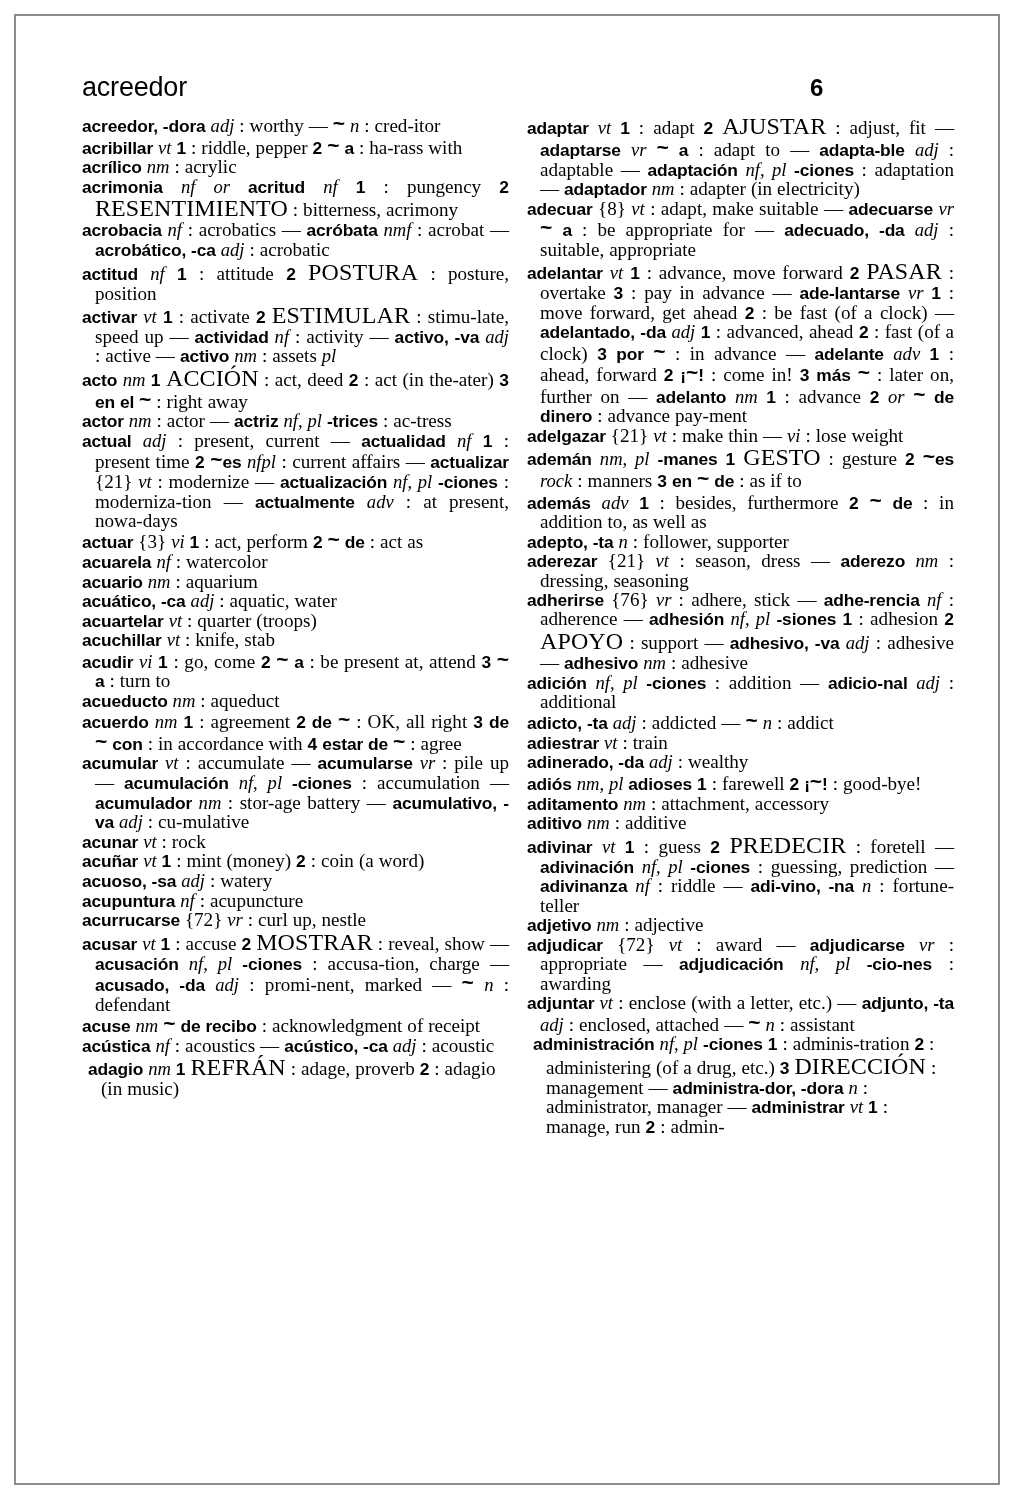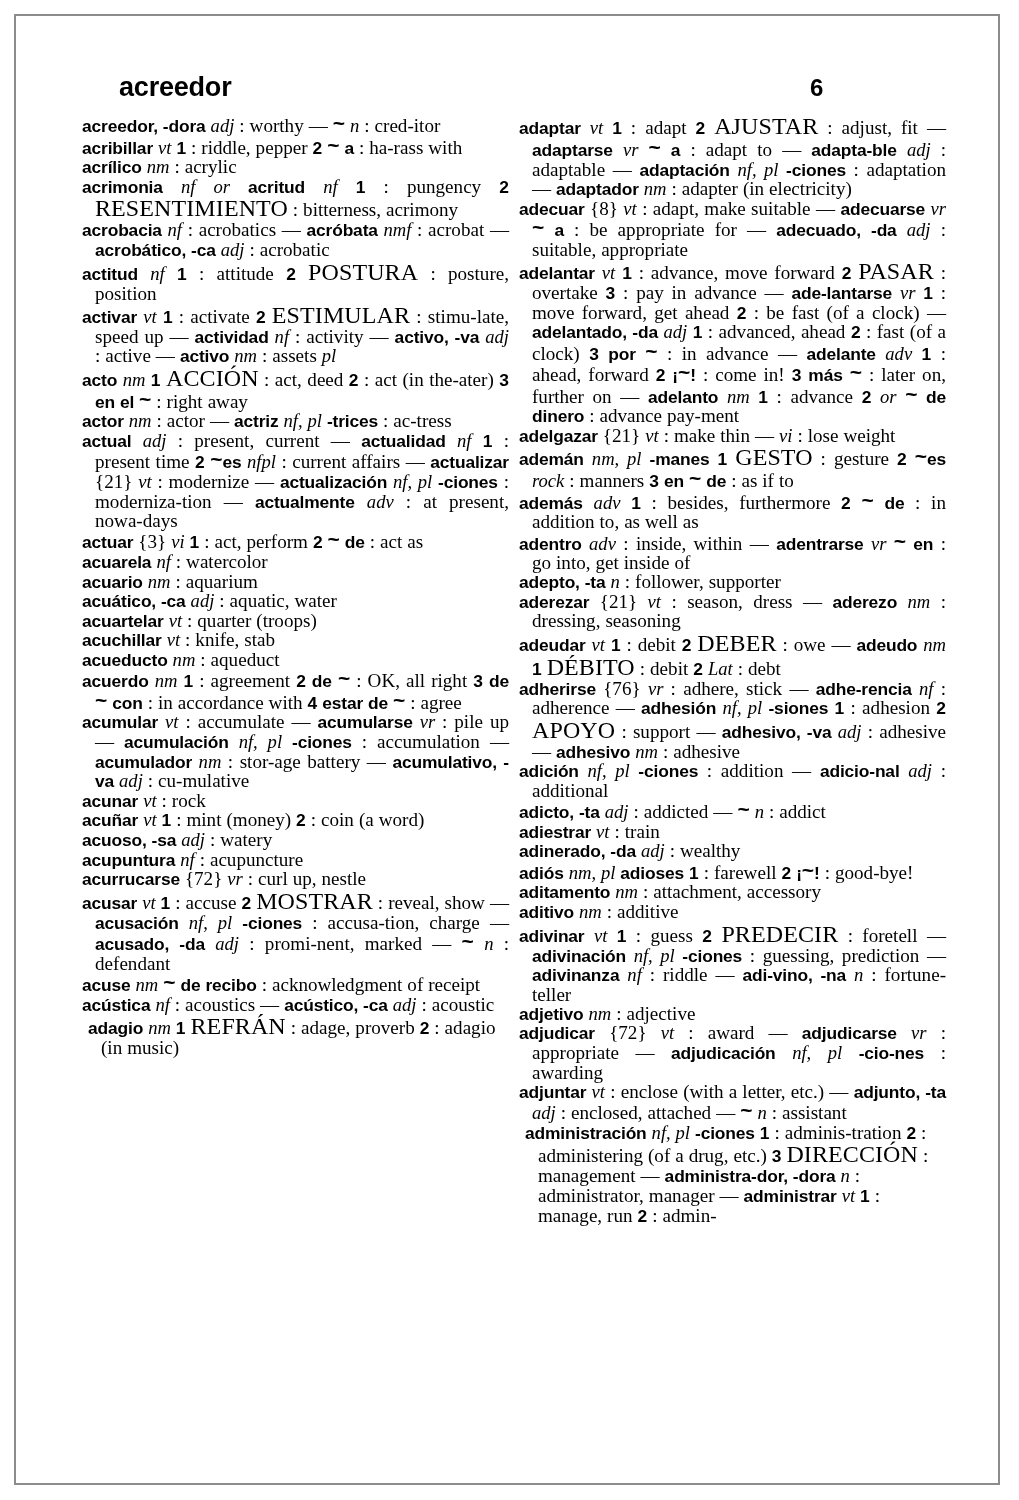--- a/index.html
+++ b/index.html
@@ -34,38 +34,37 @@
   
   .running-head {
     position: relative;
     height: 40px;
   }
   .head-word {
     position: absolute;
     left: 0;
     top: 0;
     font-family: "Liberation Sans", sans-serif;
-    font-weight: bold;
+    font-weight: normal;
     font-size: 27px;
     letter-spacing: -0.2px;
-    margin-left: 37px;
   }
   .head-folio {
     position: absolute;
     left: 728px;
     top: 2px;
     font-family: "Liberation Sans", sans-serif;
     font-weight: bold;
     font-size: 24px;
   }
   
   .columns {
     position: relative;
     display: flex;
-    gap: 10px;
+    gap: 18px;
     margin-top: 2px;
   }
   .col {
     width: 427px;
   }
   .entry {
     font-size: 19.1px;
     line-height: 1.0;
     text-align: justify;
     text-justify: inter-word;
@@ -130,44 +129,43 @@
           <p class="entry"><b>activar</b> <i>vt</i> <span class="num">1</span> : activate <span class="num">2</span> <span class="sc">ESTIMULAR</span> : stimu-late, speed up <span class="dash">—</span> <b>actividad</b> <i>nf</i> : activity <span class="dash">—</span> <b>activo, -va</b> <i>adj</i> : active <span class="dash">—</span> <b>activo</b> <i>nm</i> : assets <i>pl</i></p>
           <p class="entry"><b>acto</b> <i>nm</i> <span class="num">1</span> <span class="sc">ACCIÓN</span> : act, deed <span class="num">2</span> : act (in the-ater) <span class="num">3</span> <b>en el</b> <span class="sw">~</span> : right away</p>
           <p class="entry"><b>actor</b> <i>nm</i> : actor <span class="dash">—</span> <b>actriz</b> <i>nf, pl</i> <b>-trices</b> : ac-tress</p>
           <p class="entry"><b>actual</b> <i>adj</i> : present, current <span class="dash">—</span> <b>actualidad</b> <i>nf</i> <span class="num">1</span> : present time <span class="num">2</span> <span class="sw">~</span><b>es</b> <i>nfpl</i> : current affairs <span class="dash">—</span> <b>actualizar</b> {21} <i>vt</i> : modernize <span class="dash">—</span> <b>actualización</b> <i>nf, pl</i> <b>-ciones</b> : moderniza-tion <span class="dash">—</span> <b>actualmente</b> <i>adv</i> : at present, nowa-days</p>
           <p class="entry"><b>actuar</b> {3} <i>vi</i> <span class="num">1</span> : act, perform <span class="num">2</span> <span class="sw">~</span> <b>de</b> : act as</p>
           <p class="entry"><b>acuarela</b> <i>nf</i> : watercolor</p>
           <p class="entry"><b>acuario</b> <i>nm</i> : aquarium</p>
           <p class="entry"><b>acuático, -ca</b> <i>adj</i> : aquatic, water</p>
           <p class="entry"><b>acuartelar</b> <i>vt</i> : quarter (troops)</p>
           <p class="entry"><b>acuchillar</b> <i>vt</i> : knife, stab</p>
+          <p class="entry"><b>acudir</b> <i>vi</i> <span class="num">1</span> : go, come <span class="num">2</span> <span class="sw">~</span> <b>a</b> : be present at, attend <span class="num">3</span> <span class="sw">~</span> <b>a</b> : turn to</p>
           <p class="entry"><b>acueducto</b> <i>nm</i> : aqueduct</p>
           <p class="entry"><b>acuerdo</b> <i>nm</i> <span class="num">1</span> : agreement <span class="num">2</span> <b>de</b> <span class="sw">~</span> : OK, all right <span class="num">3</span> <b>de</b> <span class="sw">~</span> <b>con</b> : in accordance with <span class="num">4</span> <b>estar de</b> <span class="sw">~</span> : agree</p>
           <p class="entry"><b>acumular</b> <i>vt</i> : accumulate <span class="dash">—</span> <b>acumularse</b> <i>vr</i> : pile up <span class="dash">—</span> <b>acumulación</b> <i>nf, pl</i> <b>-ciones</b> : accumulation <span class="dash">—</span> <b>acumulador</b> <i>nm</i> : stor-age battery <span class="dash">—</span> <b>acumulativo, -va</b> <i>adj</i> : cu-mulative</p>
           <p class="entry"><b>acunar</b> <i>vt</i> : rock</p>
           <p class="entry"><b>acuñar</b> <i>vt</i> <span class="num">1</span> : mint (money) <span class="num">2</span> : coin (a word)</p>
           <p class="entry"><b>acuoso, -sa</b> <i>adj</i> : watery</p>
           <p class="entry"><b>acupuntura</b> <i>nf</i> : acupuncture</p>
           <p class="entry"><b>acurrucarse</b> {72} <i>vr</i> : curl up, nestle</p>
           <p class="entry"><b>acusar</b> <i>vt</i> <span class="num">1</span> : accuse <span class="num">2</span> <span class="sc">MOSTRAR</span> : reveal, show <span class="dash">—</span> <b>acusación</b> <i>nf, pl</i> <b>-ciones</b> : accusa-tion, charge <span class="dash">—</span> <b>acusado, -da</b> <i>adj</i> : promi-nent, marked <span class="dash">—</span> <span class="sw">~</span> <i>n</i> : defendant</p>
           <p class="entry"><b>acuse</b> <i>nm</i> <span class="sw">~</span> <b>de recibo</b> : acknowledgment of receipt</p>
           <p class="entry"><b>acústica</b> <i>nf</i> : acoustics <span class="dash">—</span> <b>acústico, -ca</b> <i>adj</i> : acoustic</p>
           <p class="entry"><b>adagio</b> <i>nm</i> <span class="num">1</span> <span class="sc">REFRÁN</span> : adage, proverb <span class="num">2</span> : adagio (in music)</p>
         </div>
       <div class="col" id="col-right">
           <p class="entry"><b>adaptar</b> <i>vt</i> <span class="num">1</span> : adapt <span class="num">2</span> <span class="sc">AJUSTAR</span> : adjust, fit <span class="dash">—</span> <b>adaptarse</b> <i>vr</i> <span class="sw">~</span> <b>a</b> : adapt to <span class="dash">—</span> <b>adapta-ble</b> <i>adj</i> : adaptable <span class="dash">—</span> <b>adaptación</b> <i>nf, pl</i> <b>-ciones</b> : adaptation <span class="dash">—</span> <b>adaptador</b> <i>nm</i> : adapter (in electricity)</p>
           <p class="entry"><b>adecuar</b> {8} <i>vt</i> : adapt, make suitable <span class="dash">—</span> <b>adecuarse</b> <i>vr</i> <span class="sw">~</span> <b>a</b> : be appropriate for <span class="dash">—</span> <b>adecuado, -da</b> <i>adj</i> : suitable, appropriate</p>
           <p class="entry"><b>adelantar</b> <i>vt</i> <span class="num">1</span> : advance, move forward <span class="num">2</span> <span class="sc">PASAR</span> : overtake <span class="num">3</span> : pay in advance <span class="dash">—</span> <b>ade-lantarse</b> <i>vr</i> <span class="num">1</span> : move forward, get ahead <span class="num">2</span> : be fast (of a clock) <span class="dash">—</span> <b>adelantado, -da</b> <i>adj</i> <span class="num">1</span> : advanced, ahead <span class="num">2</span> : fast (of a clock) <span class="num">3</span> <b>por</b> <span class="sw">~</span> : in advance <span class="dash">—</span> <b>adelante</b> <i>adv</i> <span class="num">1</span> : ahead, forward <span class="num">2</span> <b>¡</b><span class="sw">~</span><b>!</b> : come in! <span class="num">3</span> <b>más</b> <span class="sw">~</span> : later on, further on <span class="dash">—</span> <b>adelanto</b> <i>nm</i> <span class="num">1</span> : advance <span class="num">2</span> <i>or</i> <span class="sw">~</span> <b>de dinero</b> : advance pay-ment</p>
           <p class="entry"><b>adelgazar</b> {21} <i>vt</i> : make thin <span class="dash">—</span> <i>vi</i> : lose weight</p>
           <p class="entry"><b>ademán</b> <i>nm, pl</i> <b>-manes</b> <span class="num">1</span> <span class="sc">GESTO</span> : gesture <span class="num">2</span> <span class="sw">~</span><b>es</b> <i>rock</i> : manners <span class="num">3</span> <b>en</b> <span class="sw">~</span> <b>de</b> : as if to</p>
           <p class="entry"><b>además</b> <i>adv</i> <span class="num">1</span> : besides, furthermore <span class="num">2</span> <span class="sw">~</span> <b>de</b> : in addition to, as well as</p>
-          <p class="entry"><b>adentro</b> <i>adv</i> : inside, within <span class="dash">—</span> <b>adentrarse</b> <i>vr</i> <span class="sw">~</span> <b>en</b> : go into, get inside of</p>
           <p class="entry"><b>adepto, -ta</b> <i>n</i> : follower, supporter</p>
           <p class="entry"><b>aderezar</b> {21} <i>vt</i> : season, dress <span class="dash">—</span> <b>aderezo</b> <i>nm</i> : dressing, seasoning</p>
-          <p class="entry"><b>adeudar</b> <i>vt</i> <span class="num">1</span> : debit <span class="num">2</span> <span class="sc">DEBER</span> : owe <span class="dash">—</span> <b>adeudo</b> <i>nm</i> <span class="num">1</span> <span class="sc">DÉBITO</span> : debit <span class="num">2</span> <i>Lat</i> : debt</p>
           <p class="entry"><b>adherirse</b> {76} <i>vr</i> : adhere, stick <span class="dash">—</span> <b>adhe-rencia</b> <i>nf</i> : adherence <span class="dash">—</span> <b>adhesión</b> <i>nf, pl</i> <b>-siones</b> <span class="num">1</span> : adhesion <span class="num">2</span> <span class="sc">APOYO</span> : support <span class="dash">—</span> <b>adhesivo, -va</b> <i>adj</i> : adhesive <span class="dash">—</span> <b>adhesivo</b> <i>nm</i> : adhesive</p>
           <p class="entry"><b>adición</b> <i>nf, pl</i> <b>-ciones</b> : addition <span class="dash">—</span> <b>adicio-nal</b> <i>adj</i> : additional</p>
           <p class="entry"><b>adicto, -ta</b> <i>adj</i> : addicted <span class="dash">—</span> <span class="sw">~</span> <i>n</i> : addict</p>
           <p class="entry"><b>adiestrar</b> <i>vt</i> : train</p>
           <p class="entry"><b>adinerado, -da</b> <i>adj</i> : wealthy</p>
           <p class="entry"><b>adiós</b> <i>nm, pl</i> <b>adioses</b> <span class="num">1</span> : farewell <span class="num">2</span> <b>¡</b><span class="sw">~</span><b>!</b> : good-bye!</p>
           <p class="entry"><b>aditamento</b> <i>nm</i> : attachment, accessory</p>
           <p class="entry"><b>aditivo</b> <i>nm</i> : additive</p>
           <p class="entry"><b>adivinar</b> <i>vt</i> <span class="num">1</span> : guess <span class="num">2</span> <span class="sc">PREDECIR</span> : foretell <span class="dash">—</span> <b>adivinación</b> <i>nf, pl</i> <b>-ciones</b> : guessing, prediction <span class="dash">—</span> <b>adivinanza</b> <i>nf</i> : riddle <span class="dash">—</span> <b>adi-vino, -na</b> <i>n</i> : fortune-teller</p>
           <p class="entry"><b>adjetivo</b> <i>nm</i> : adjective</p>

